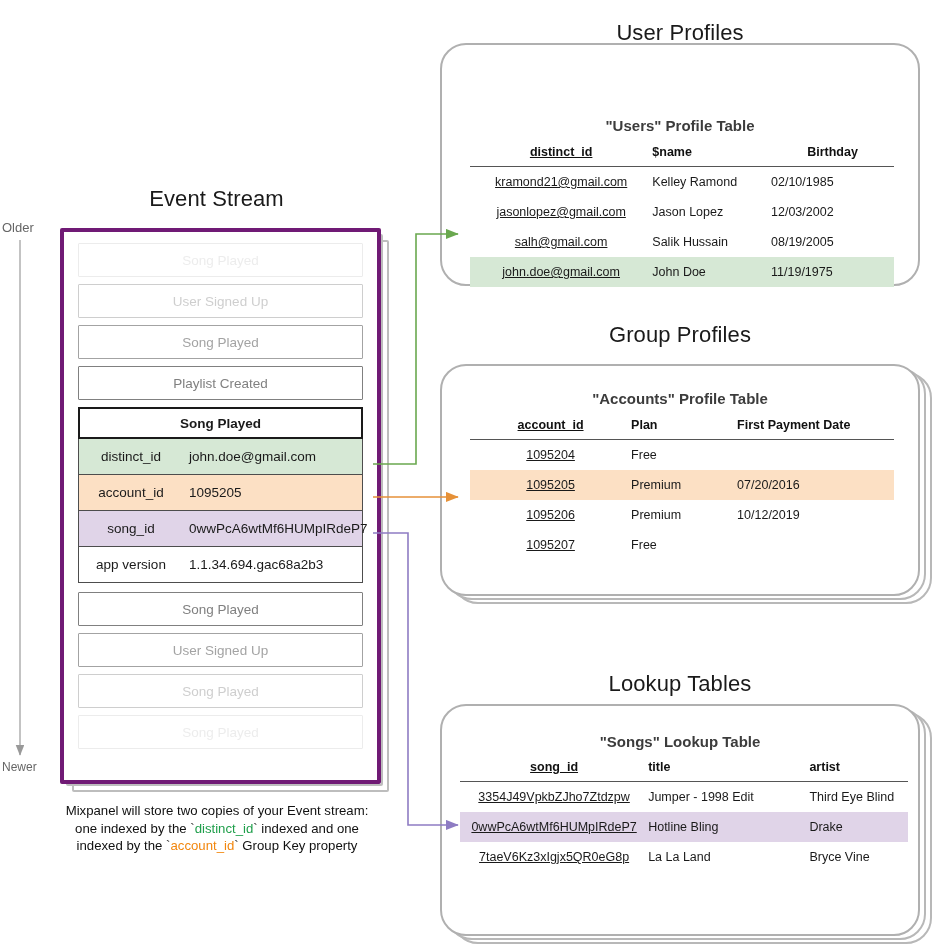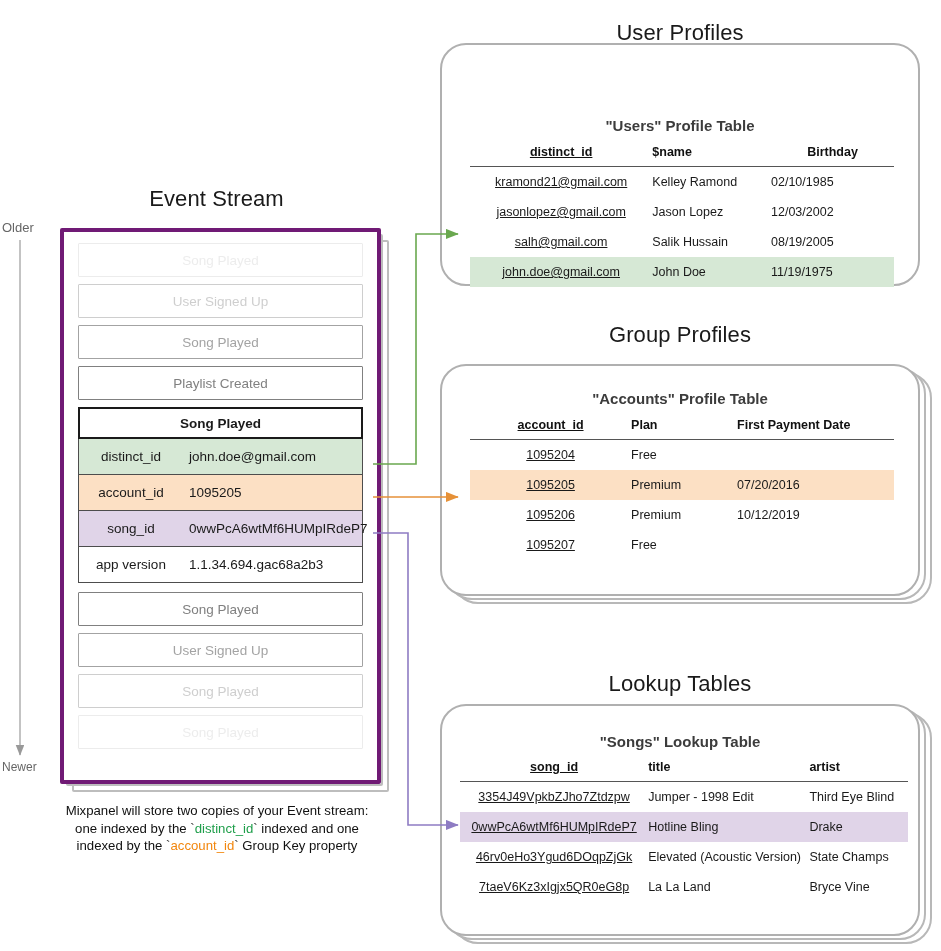--- a/index.html
+++ b/index.html
@@ -349,25 +349,20 @@
             <td class="c-id"><span>3354J49VpkbZJho7Ztdzpw</span></td>
             <td class="c-left">Jumper - 1998 Edit</td>
             <td class="c-left">Third Eye Blind</td>
           </tr>
           <tr class="hl-purple">
             <td class="c-id"><span>0wwPcA6wtMf6HUMpIRdeP7</span></td>
             <td class="c-left">Hotline Bling</td>
             <td class="c-left">Drake</td>
           </tr>
           <tr>
-            <td class="c-id"><span>46rv0eHo3Ygud6DOqpZjGk</span></td>
-            <td class="c-left">Elevated (Acoustic Version)</td>
-            <td class="c-left">State Champs</td>
-          </tr>
-          <tr>
             <td class="c-id"><span>7taeV6Kz3xIgjx5QR0eG8p</span></td>
             <td class="c-left">La La Land</td>
             <td class="c-left">Bryce Vine</td>
           </tr>
         </tbody>
       </table>
     </div>
 </div>
 
 <svg class="overlay" id="connectors">

